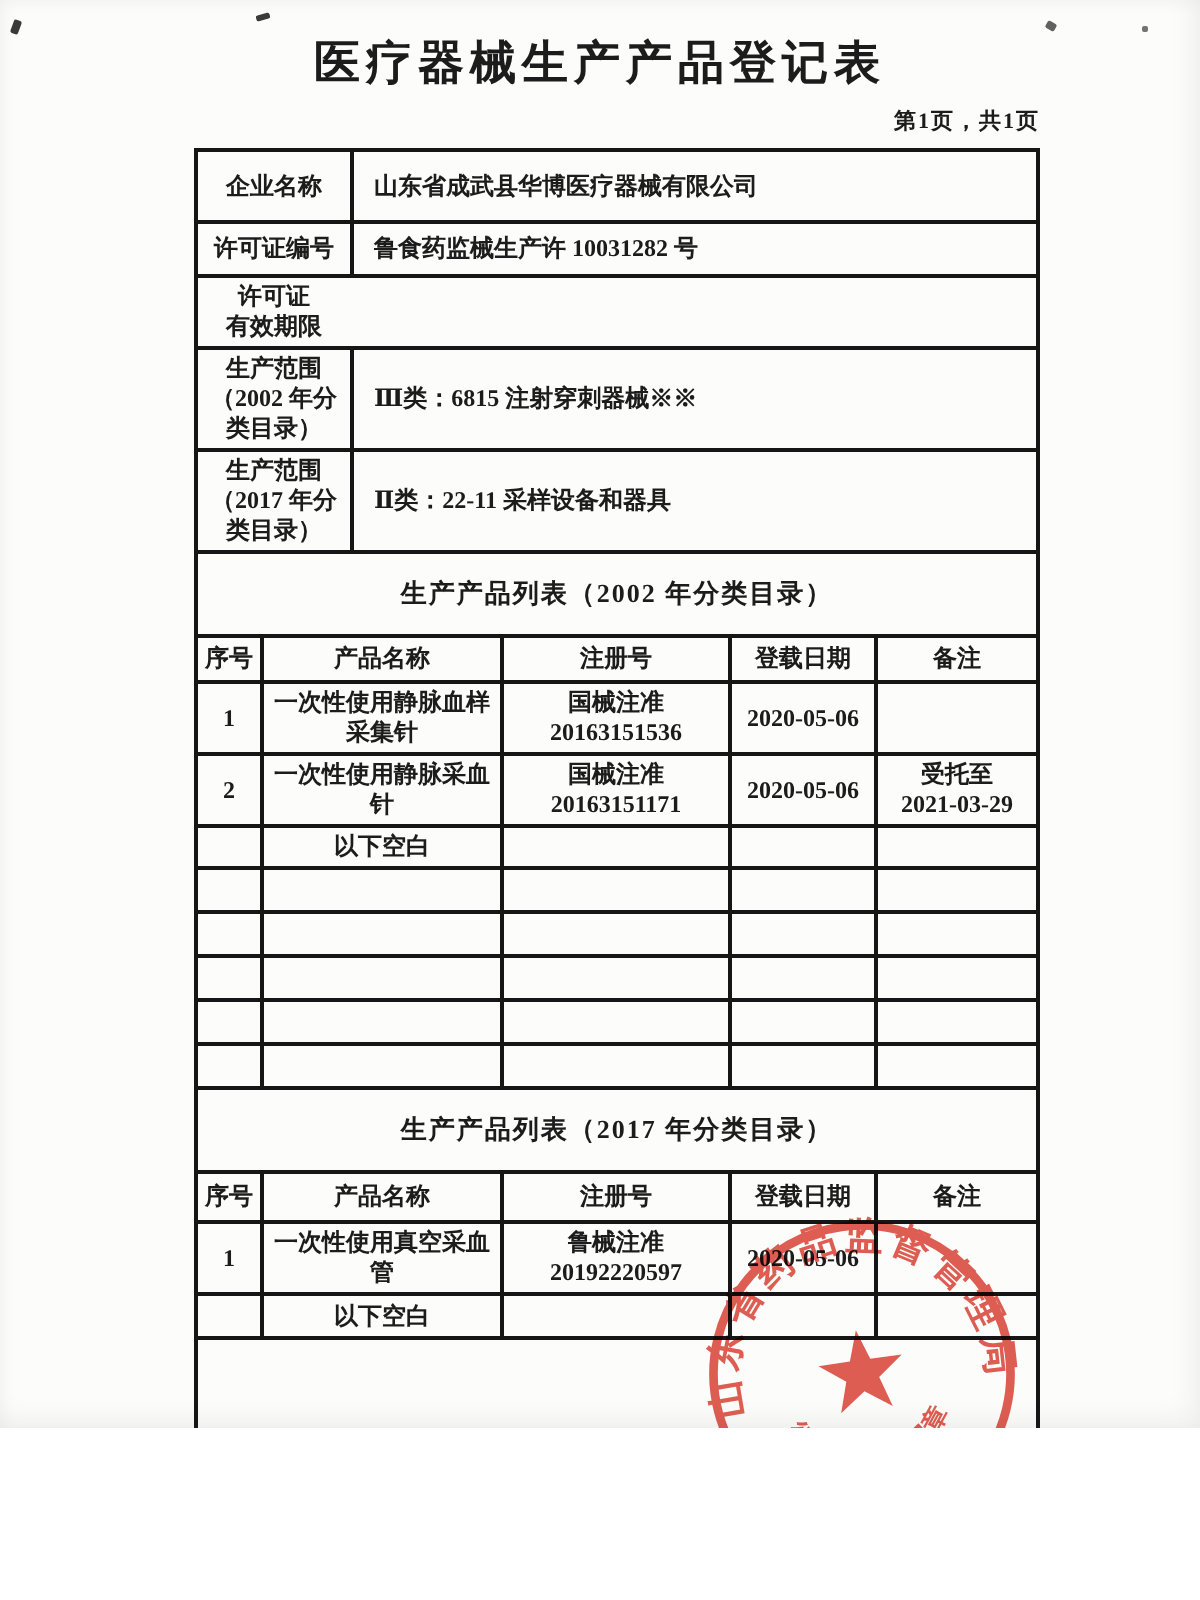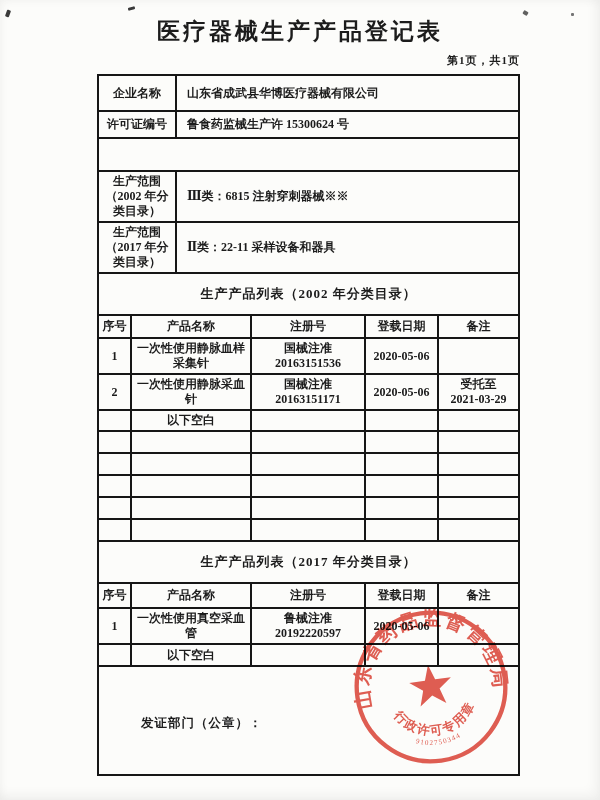--- a/index.html
+++ b/index.html
@@ -1,18 +1,18 @@
 <!DOCTYPE html>
 <html><head>
 <meta charset="utf-8">
 <style>
   html,body{margin:0;padding:0;}
   .sheet{
     position:relative;
-    width:600px;height:800px;
+    width:600px;height:714px;
     background:#fcfcfa;
     box-shadow: inset -4px -5px 12px rgba(0,0,0,.05), inset 2px 2px 8px rgba(0,0,0,.03);
     font-family:"Liberation Serif","DejaVu Serif",serif;
     color:#1c1c1c;
     overflow:hidden;
   }
   .doc-title{
     position:absolute;top:16px;left:0;width:100%;
     text-align:center;font-size:23px;font-weight:bold;letter-spacing:3px;
   }
@@ -93,23 +93,25 @@
   <div class="page-info">第1页，共1页</div>
 
   <div class="reg-table">
 
     <div class="trow first h34">
       <div class="cell first c-label pre">企业名称</div>
       <div class="cell c-value left">山东省成武县华博医疗器械有限公司</div>
     </div>
     <div class="trow h27">
       <div class="cell first c-label pre">许可证编号</div>
-      <div class="cell c-value left">鲁食药监械生产许 15300624 号</div>
+      <div class="cell c-value left">鲁食药监械生产许 10031282 号</div>
     </div>
     <div class="trow h33">
+      <div class="cell first c-label pre">许可证
+有效期限</div>
     </div>
     <div class="trow h45">
       <div class="cell first c-label pre">生产范围
 （2002 年分
 类目录）</div>
       <div class="cell c-value left">Ⅲ类：6815 注射穿刺器械※※</div>
     </div>
     <div class="trow h45">
       <div class="cell first c-label pre">生产范围
 （2017 年分

